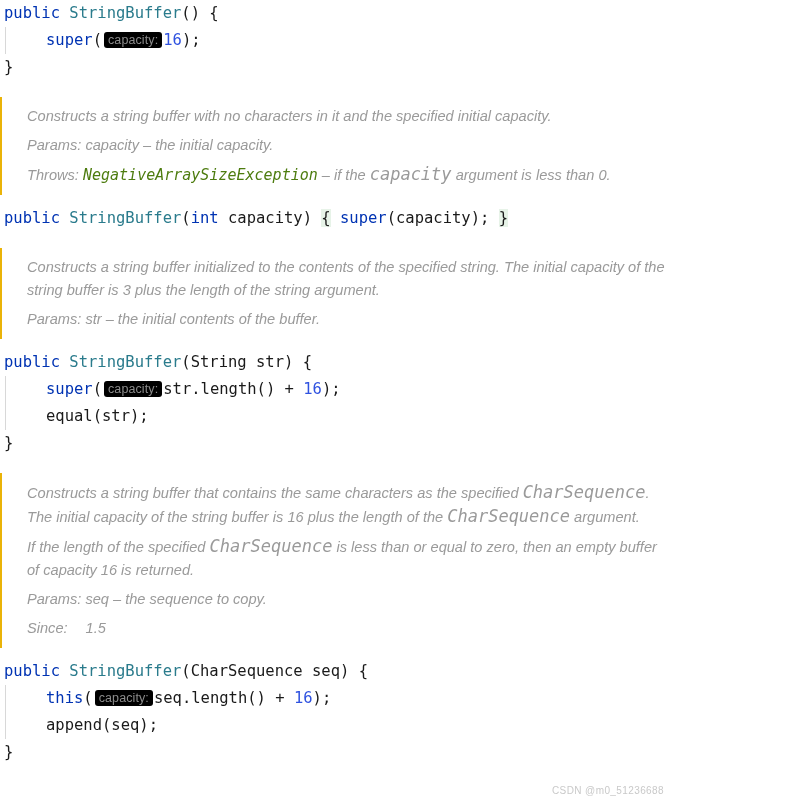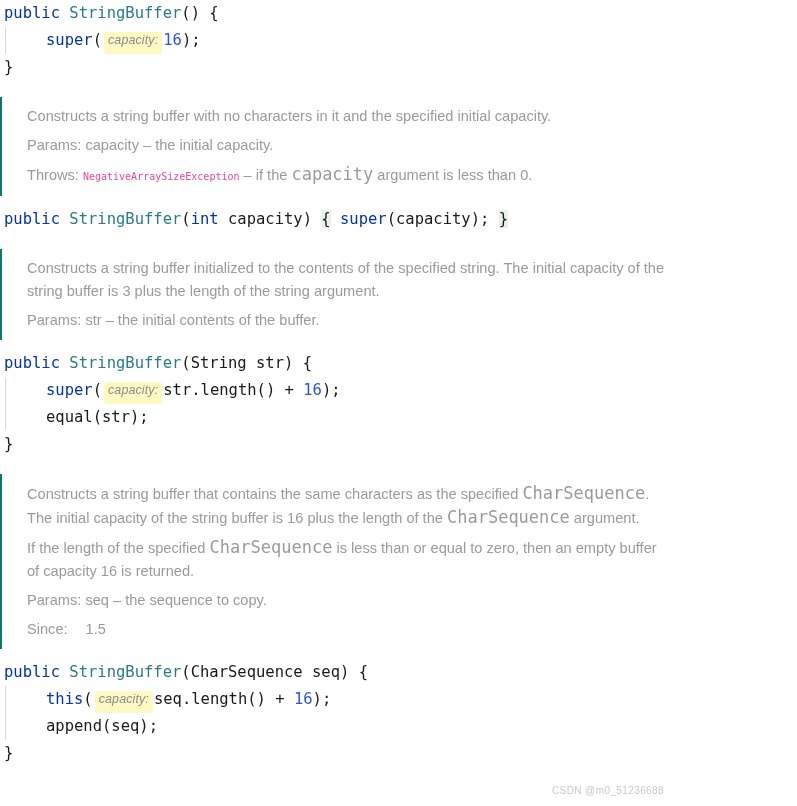--- a/index.html
+++ b/index.html
@@ -56,57 +56,57 @@
   .kw      { color: #0033b3; }
   .type    { color: #2a7b8c; }
   .plain   { color: #1a1a1a; }
   .num     { color: #2f52e0; }
   .brace-hl {
     background: #e7f3e8;
     color: #1a1a1a;
   }
   
   .hint {
-    background: #fef9c3;
+    background: #000000;
     color: #8c8c8c;
     font-family: "Liberation Sans", sans-serif;
     font-size: 12.5px;
     border-radius: 3px;
-    padding: 1px 4px 7px 4px;
+    padding: 1px 4px 1px 4px;
     margin: 0 1px 0 2px;
     vertical-align: 1px;
     letter-spacing: 0.1px;
-    font-style: italic;
   }
 
   
   .doc {
     position: relative;
     margin: 0;
     padding: 8px 8px 8px 25px;
-    border-left: 2px solid #0f766e;
+    border-left: 2px solid #eab308;
     font-family: "Liberation Sans", sans-serif;
     color: #9a9a9a;
     font-size: 14.6px;
     line-height: 23px;
+    font-style: italic;
   }
   .doc p {
     margin: 0 0 6px 0;
     max-width: 762px;
   }
   .doc p:last-child { margin-bottom: 0; }
   .doc .mono {
     font-family: "DejaVu Sans Mono", "Liberation Mono", monospace;
     font-size: 17px;
     color: #9a9a9a;
   }
   .doc .link {
     font-family: "DejaVu Sans Mono", "Liberation Mono", monospace;
-    font-size: 10px;
-    color: #ec4899;
+    font-size: 15px;
+    color: #4d7c0f;
   }
   .doc .since-val { margin-left: 18px; }
 
   .spacer-sm { height: 10px; }
   .spacer-md { height: 16px; }
 
   
   .watermark {
     position: absolute;
     right: 12px;

